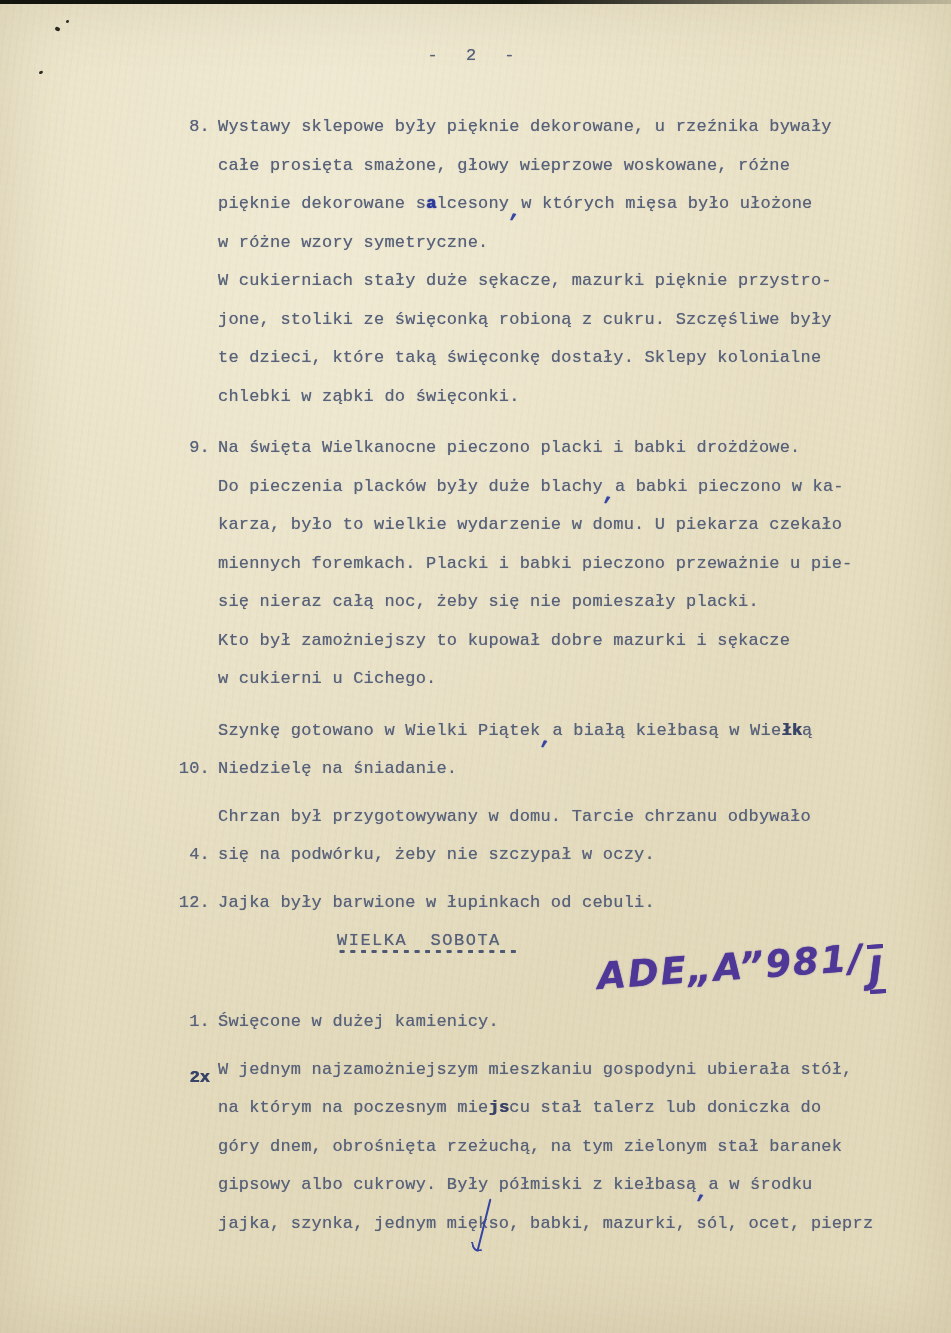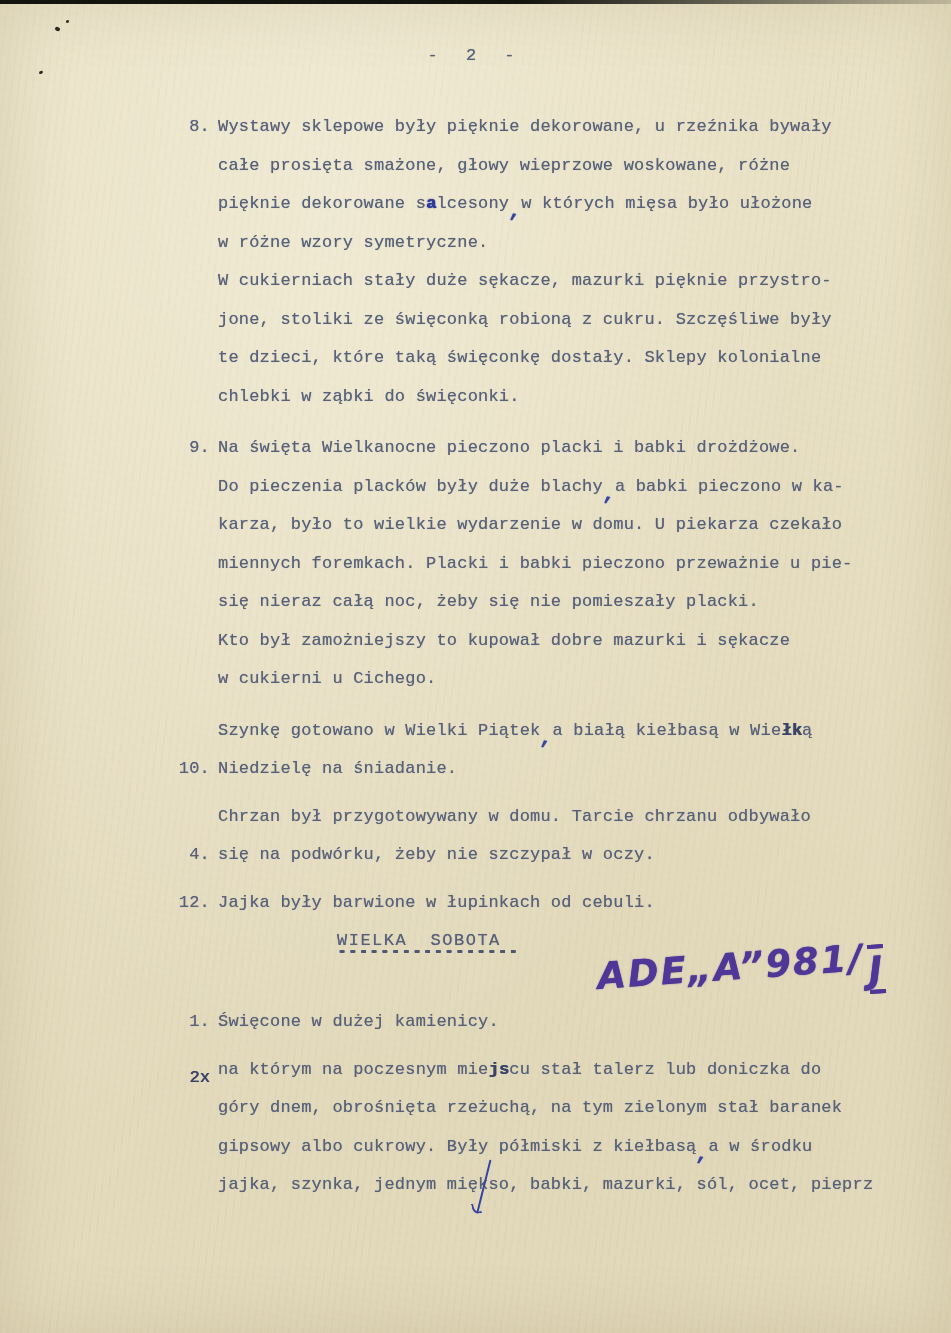--- a/index.html
+++ b/index.html
@@ -40,21 +40,21 @@
     text-shadow:0 0 0.7px rgba(77,88,112,0.65);
   }
 
   .content{
     position:absolute;left:172px;top:108px;width:700px;
   }
   .item{display:flex;margin-bottom:13px;}
   .item.tight{margin-bottom:9px;align-items:flex-end;}
   .num{flex:0 0 38px;text-align:right;padding-right:8px;line-height:38.5px;white-space:pre;}
   .num-offset .num{transform:translateY(8px);}
-  .ot-num{font-weight:400;color:#3a4468;text-shadow:0.7px 0 0 #3a4468;}
+  .ot-num{font-weight:700;color:#3a4468;text-shadow:0.7px 0 0 #3a4468;}
   .body{flex:1;}
   .line{line-height:38.5px;white-space:pre;}
 
   .seg{white-space:pre;}
   .pen{
     color:#2e3c9d;font-weight:700;
     text-shadow:0 0 1.6px #2e3c9d,0.6px 0 0 #2e3c9d;
   }
   .ot{font-weight:700;color:#3a4468;text-shadow:0.7px 0 0 #3a4468;margin-top:48px;}
   .comma{
@@ -168,20 +168,21 @@
     <section>
         <div class="item tight">
           <span class="num">1.</span>
           <div class="body">
             <div class="line"><span class="seg">Święcone w dużej kamienicy.</span></div>
           </div>
         </div>
         <div class="item num-offset">
           <span class="num ot-num">2x</span>
           <div class="body">
+            <div class="line"><span class="seg">W jednym najzamożniejszym mieszkaniu gospodyni ubierała stół,</span></div>
             <div class="line"><span class="seg">na którym na poczesnym mie</span><span class="seg ot">js</span><span class="seg">cu stał talerz lub doniczka do</span></div>
             <div class="line"><span class="seg">góry dnem, obrośnięta rzeżuchą, na tym zielonym stał baranek</span></div>
             <div class="line"><span class="seg">gipsowy albo cukrowy. Były półmiski z kiełbasą</span><span class="seg comma">,</span><span class="seg">a w środku</span></div>
             <div class="line"><span class="seg">jajka, szynka, jednym mię</span><span class="seg strike">k</span><span class="seg">so, babki, mazurki, sól, ocet, pieprz</span></div>
           </div>
         </div>
       </section>
   </main>
 
   <div class="annotation"><span>ADE„A”981/</span><span class="ann-j">J</span></div>

